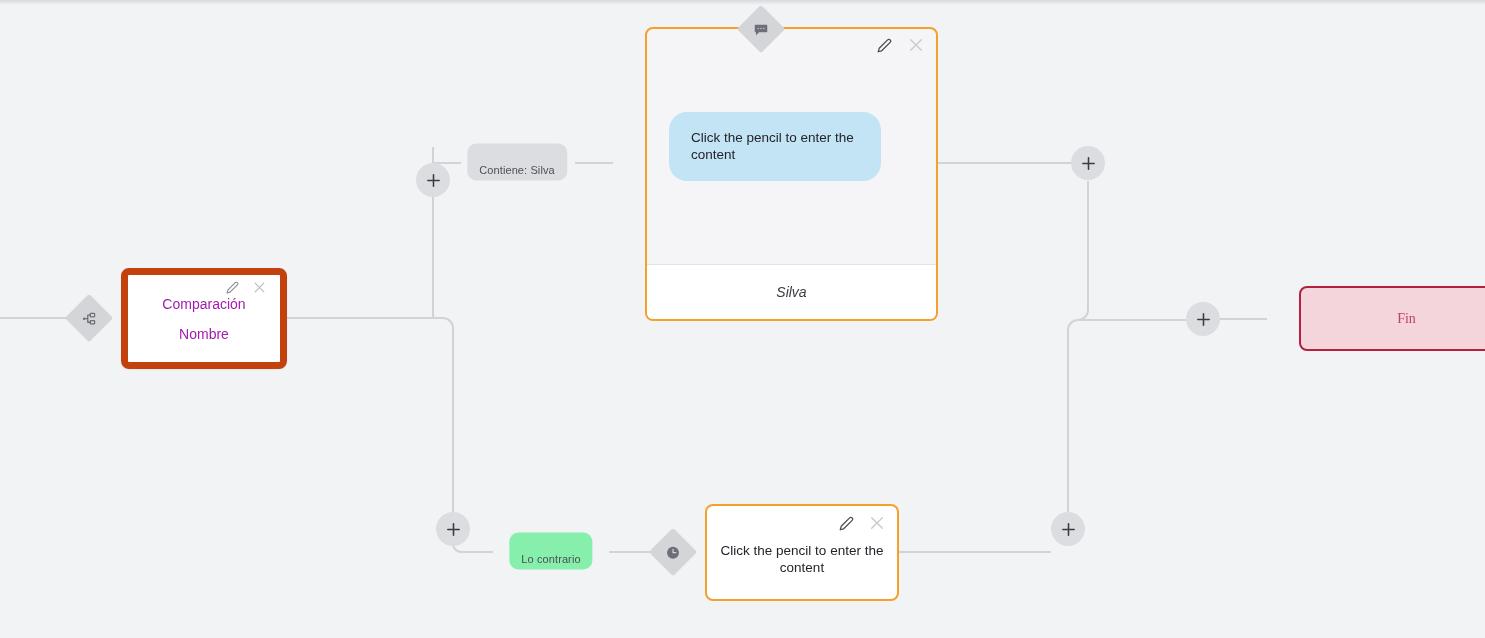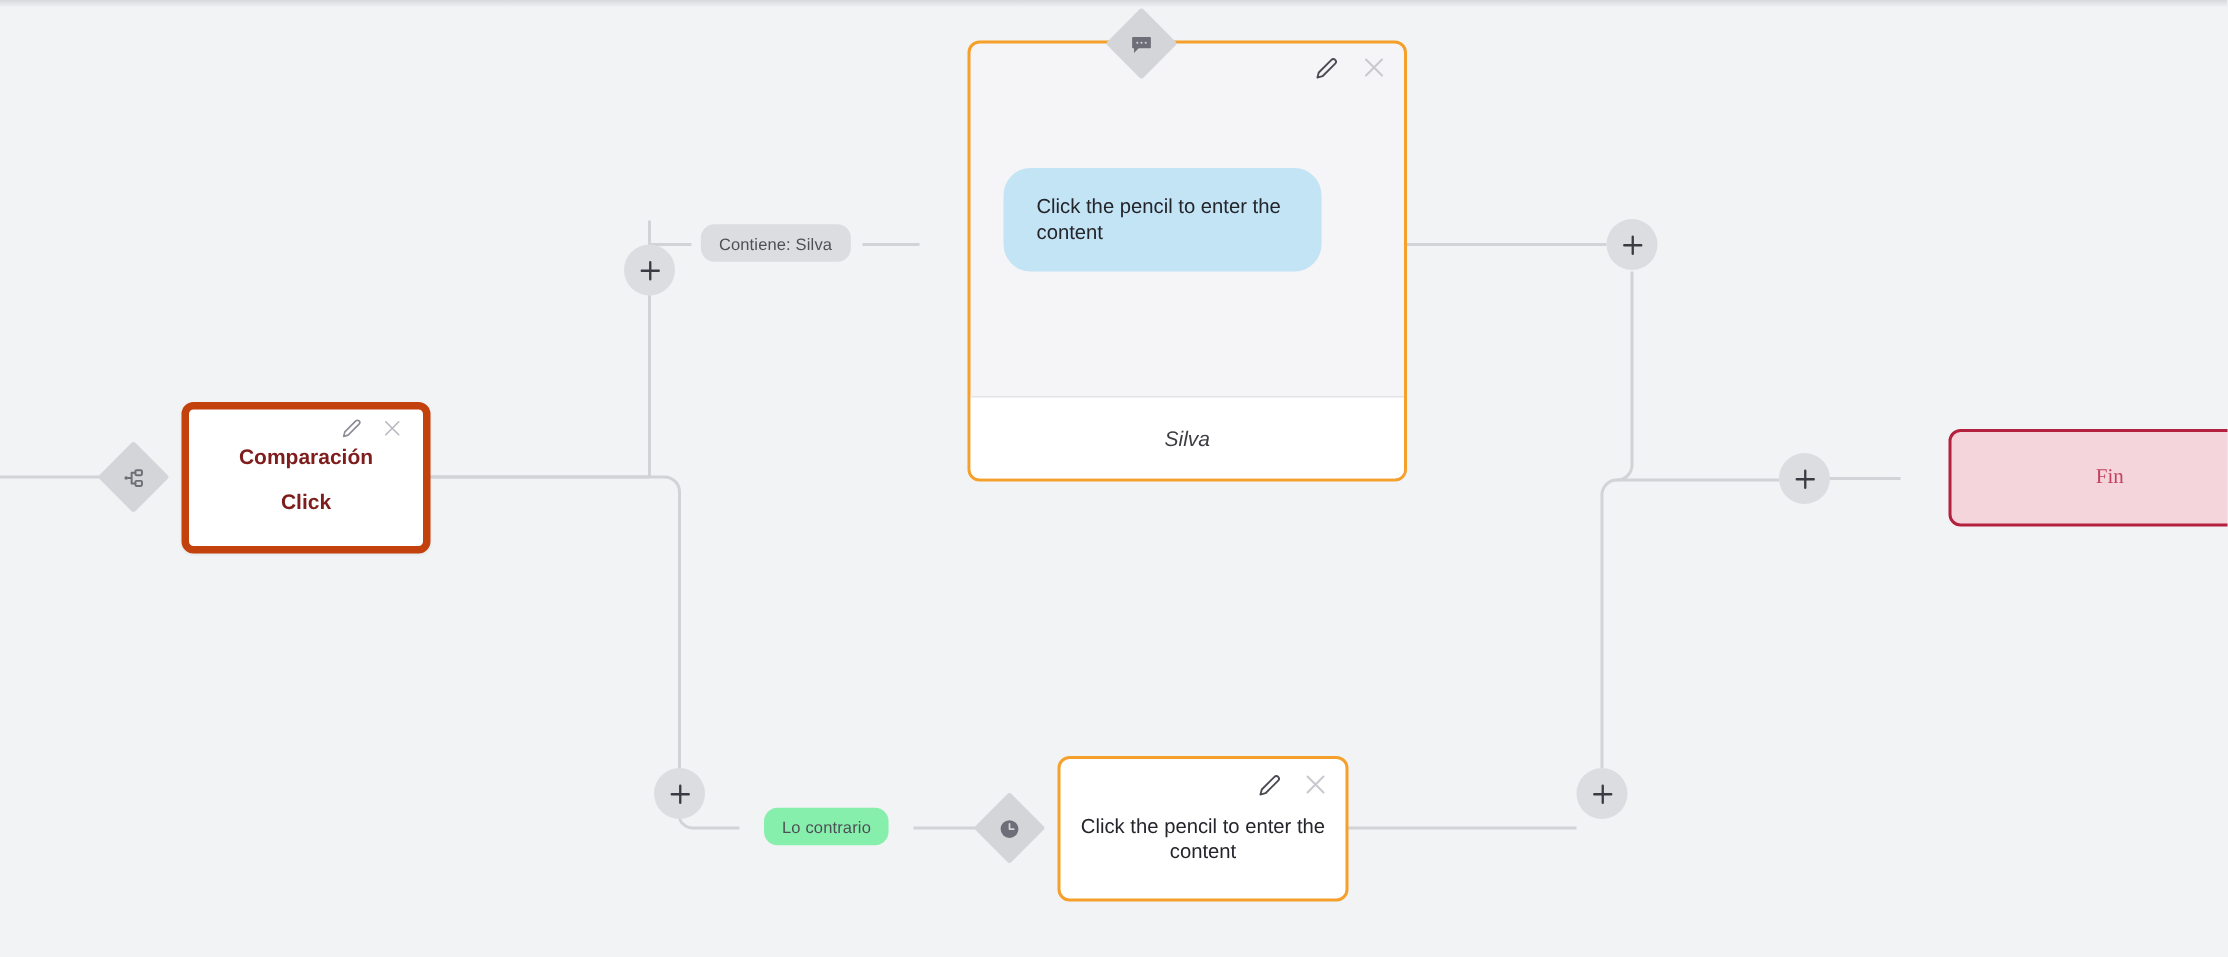--- a/index.html
+++ b/index.html
@@ -80,21 +80,21 @@
     display: flex;
     align-items: center;
     justify-content: center;
     line-height: 0;
   }
 
   
   .edge-label {
     position: absolute;
     transform: translate(-50%, -50%);
-    padding: 8px 12px 5px;
+    padding: 20px 12px 5px;
     border-radius: 9px;
     font-size: 11px;
     color: #4f4f57;
     white-space: nowrap;
     letter-spacing: .1px;
   }
   .edge-label.gray  { background: #dcdde1; }
   .edge-label.white { background: #86efac; }
 
   
@@ -120,30 +120,29 @@
     line-height: 0;
     display: block;
   }
 
   
   #node-comparacion {
     left: 89px;
     top: 268px;
     width: 166px;
     height: 101px;
-    border: 5px solid #c2410c;
+    border: 7px solid #c2410c;
     box-shadow: 0 1px 2px rgba(0,0,0,.05);
     display: flex;
     flex-direction: column;
     align-items: center;
     justify-content: center;
     gap: 14px;
     font-size: 14px;
-    color: #7f1d1d;
-    font-weight: bold;
+    color: #a21caf;
   }
   #node-comparacion .node-tools { top: 6px; right: 14px; gap: 14px; }
 
   
   #node-message {
     left: 613px;
     top: 27px;
     width: 293px;
     height: 294px;
     border: 2px solid #f5a02a;
@@ -260,21 +259,21 @@
           <path d="M17 3a2.8 2.8 0 1 1 4 4L7.5 20.5 2 22l1.5-5.5L17 3z"></path>
         </svg>
       </span>
       <span class="tool-btn">
         <svg width="13" height="13" viewBox="0 0 24 24" fill="none" stroke="#b9b9c0" stroke-width="2" stroke-linecap="round">
           <path d="M4 4 L20 20 M20 4 L4 20"></path>
         </svg>
       </span>
     </div>
     <div>Comparación</div>
-    <div>Click</div>
+    <div>Nombre</div>
   </div>
 
   <div class="diamond" style="left:89px; top:318px;">
     <span class="dico">
       <svg width="15" height="15" viewBox="0 0 24 24" fill="none" stroke="#6e6e78" stroke-width="2.1" stroke-linecap="round" stroke-linejoin="round">
         <circle cx="4.2" cy="12" r="1.9" fill="#6e6e78" stroke="none"></circle>
         <rect x="14" y="3.6" width="7" height="5.4" rx="1.2"></rect>
         <rect x="14" y="15" width="7" height="5.4" rx="1.2"></rect>
         <path d="M6.2 12 H10 V6.3 H14 M10 12 V17.7 H14"></path>
       </svg>

